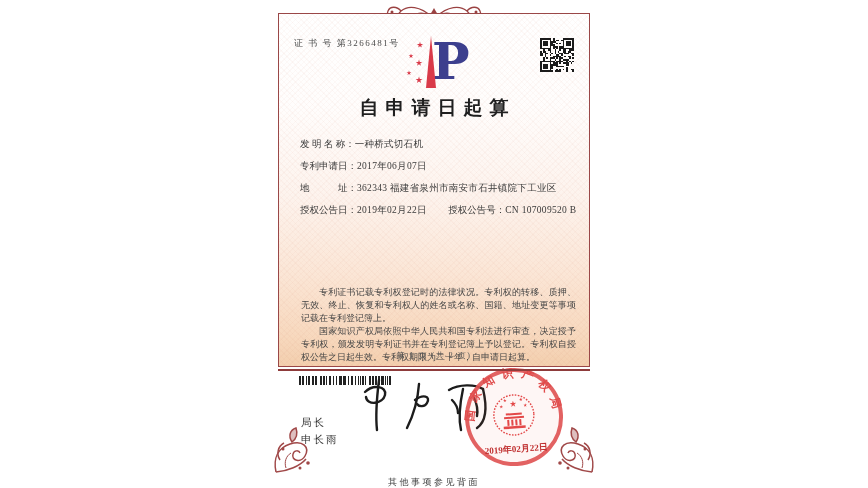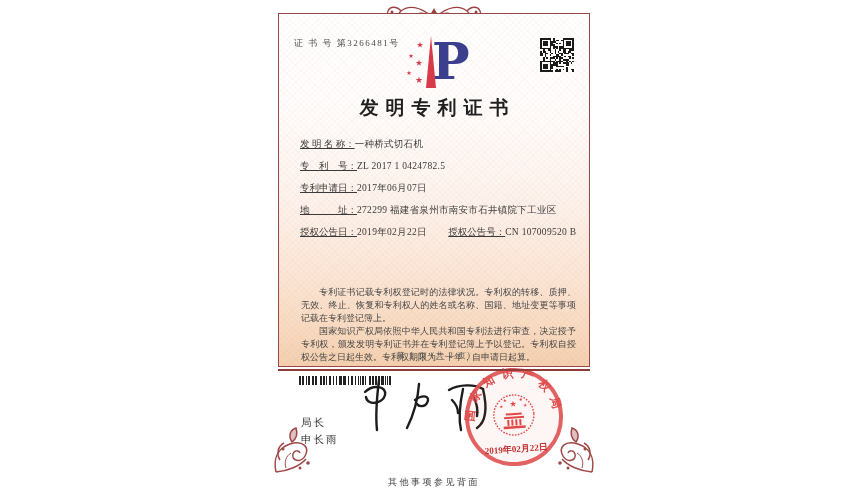--- a/index.html
+++ b/index.html
@@ -22,21 +22,21 @@
 
   .logo{position:absolute;left:50%;top:18px;transform:translateX(-50%);width:72px;height:60px;}
 
   .qr{position:absolute;right:15px;top:24px;width:34px;height:34px;}
 
   .title{position:absolute;left:0;right:0;top:81px;text-align:center;font-size:19px;font-weight:bold;
          color:#1f1f1f;letter-spacing:7px;text-indent:7px;}
 
   .fields{position:absolute;left:21px;right:12px;top:124px;}
   .frow{height:13px;margin-bottom:9px;font-size:9.5px;color:#3a3a3a;white-space:nowrap;}
-  .frow .lab{display:inline-block;text-decoration:underline;}
+  .frow .lab{display:inline-block;}
   .frow .val{letter-spacing:0.3px;}
   .grant-no{margin-left:19px;}
 
   .paras{position:absolute;left:22px;right:13px;top:272px;}
   .paras p{margin:0;font-size:9px;line-height:13px;color:#454545;text-align:justify;text-indent:2em;}
 
   .barcode{position:absolute;left:20px;top:362px;width:92px;height:9px;}
 
   .director{position:absolute;left:22px;top:388px;font-size:10.5px;line-height:17px;color:#2f2f2f;margin-top:12px;}
   .director div{letter-spacing:2px;}
@@ -327,34 +327,31 @@
             <rect x="7" y="20" width="1" height="1"></rect>
             <rect x="9" y="20" width="1" height="1"></rect>
             <rect x="10" y="20" width="1" height="1"></rect>
             <rect x="11" y="20" width="1" height="1"></rect>
             <rect x="12" y="20" width="1" height="1"></rect>
             <rect x="16" y="20" width="1" height="1"></rect>
             <rect x="20" y="20" width="1" height="1"></rect>
           </g>
         </svg>
 
-      <div class="title">发明专利证书</div>
+      <div class="title">自申请日起算</div>
 
       <div class="fields">
         <div class="frow">
           <span class="lab">发 明 名 称：</span><span class="val">一种桥式切石机</span>
         </div>
         <div class="frow">
-          <span class="lab">专　利　号：</span><span class="val">ZL 2017 1 0424782.5</span>
-        </div>
-        <div class="frow">
           <span class="lab">专利申请日：</span><span class="val">2017年06月07日</span>
         </div>
         <div class="frow">
-          <span class="lab">地　　　址：</span><span class="val">272299 福建省泉州市南安市石井镇院下工业区</span>
+          <span class="lab">地　　　址：</span><span class="val">362343 福建省泉州市南安市石井镇院下工业区</span>
         </div>
         <div class="frow">
           <span class="lab">授权公告日：</span><span class="val">2019年02月22日</span>
           <span class="lab grant-no">授权公告号：</span><span class="val">CN 107009520 B</span>
         </div>
       </div>
 
       <div class="paras">
         <p>专利证书记载专利权登记时的法律状况。专利权的转移、质押、无效、终止、恢复和专利权人的姓名或名称、国籍、地址变更等事项记载在专利登记簿上。</p>
         <p>国家知识产权局依照中华人民共和国专利法进行审查，决定授予专利权，颁发发明专利证书并在专利登记簿上予以登记。专利权自授权公告之日起生效。专利权期限为二十年，自申请日起算。</p>

